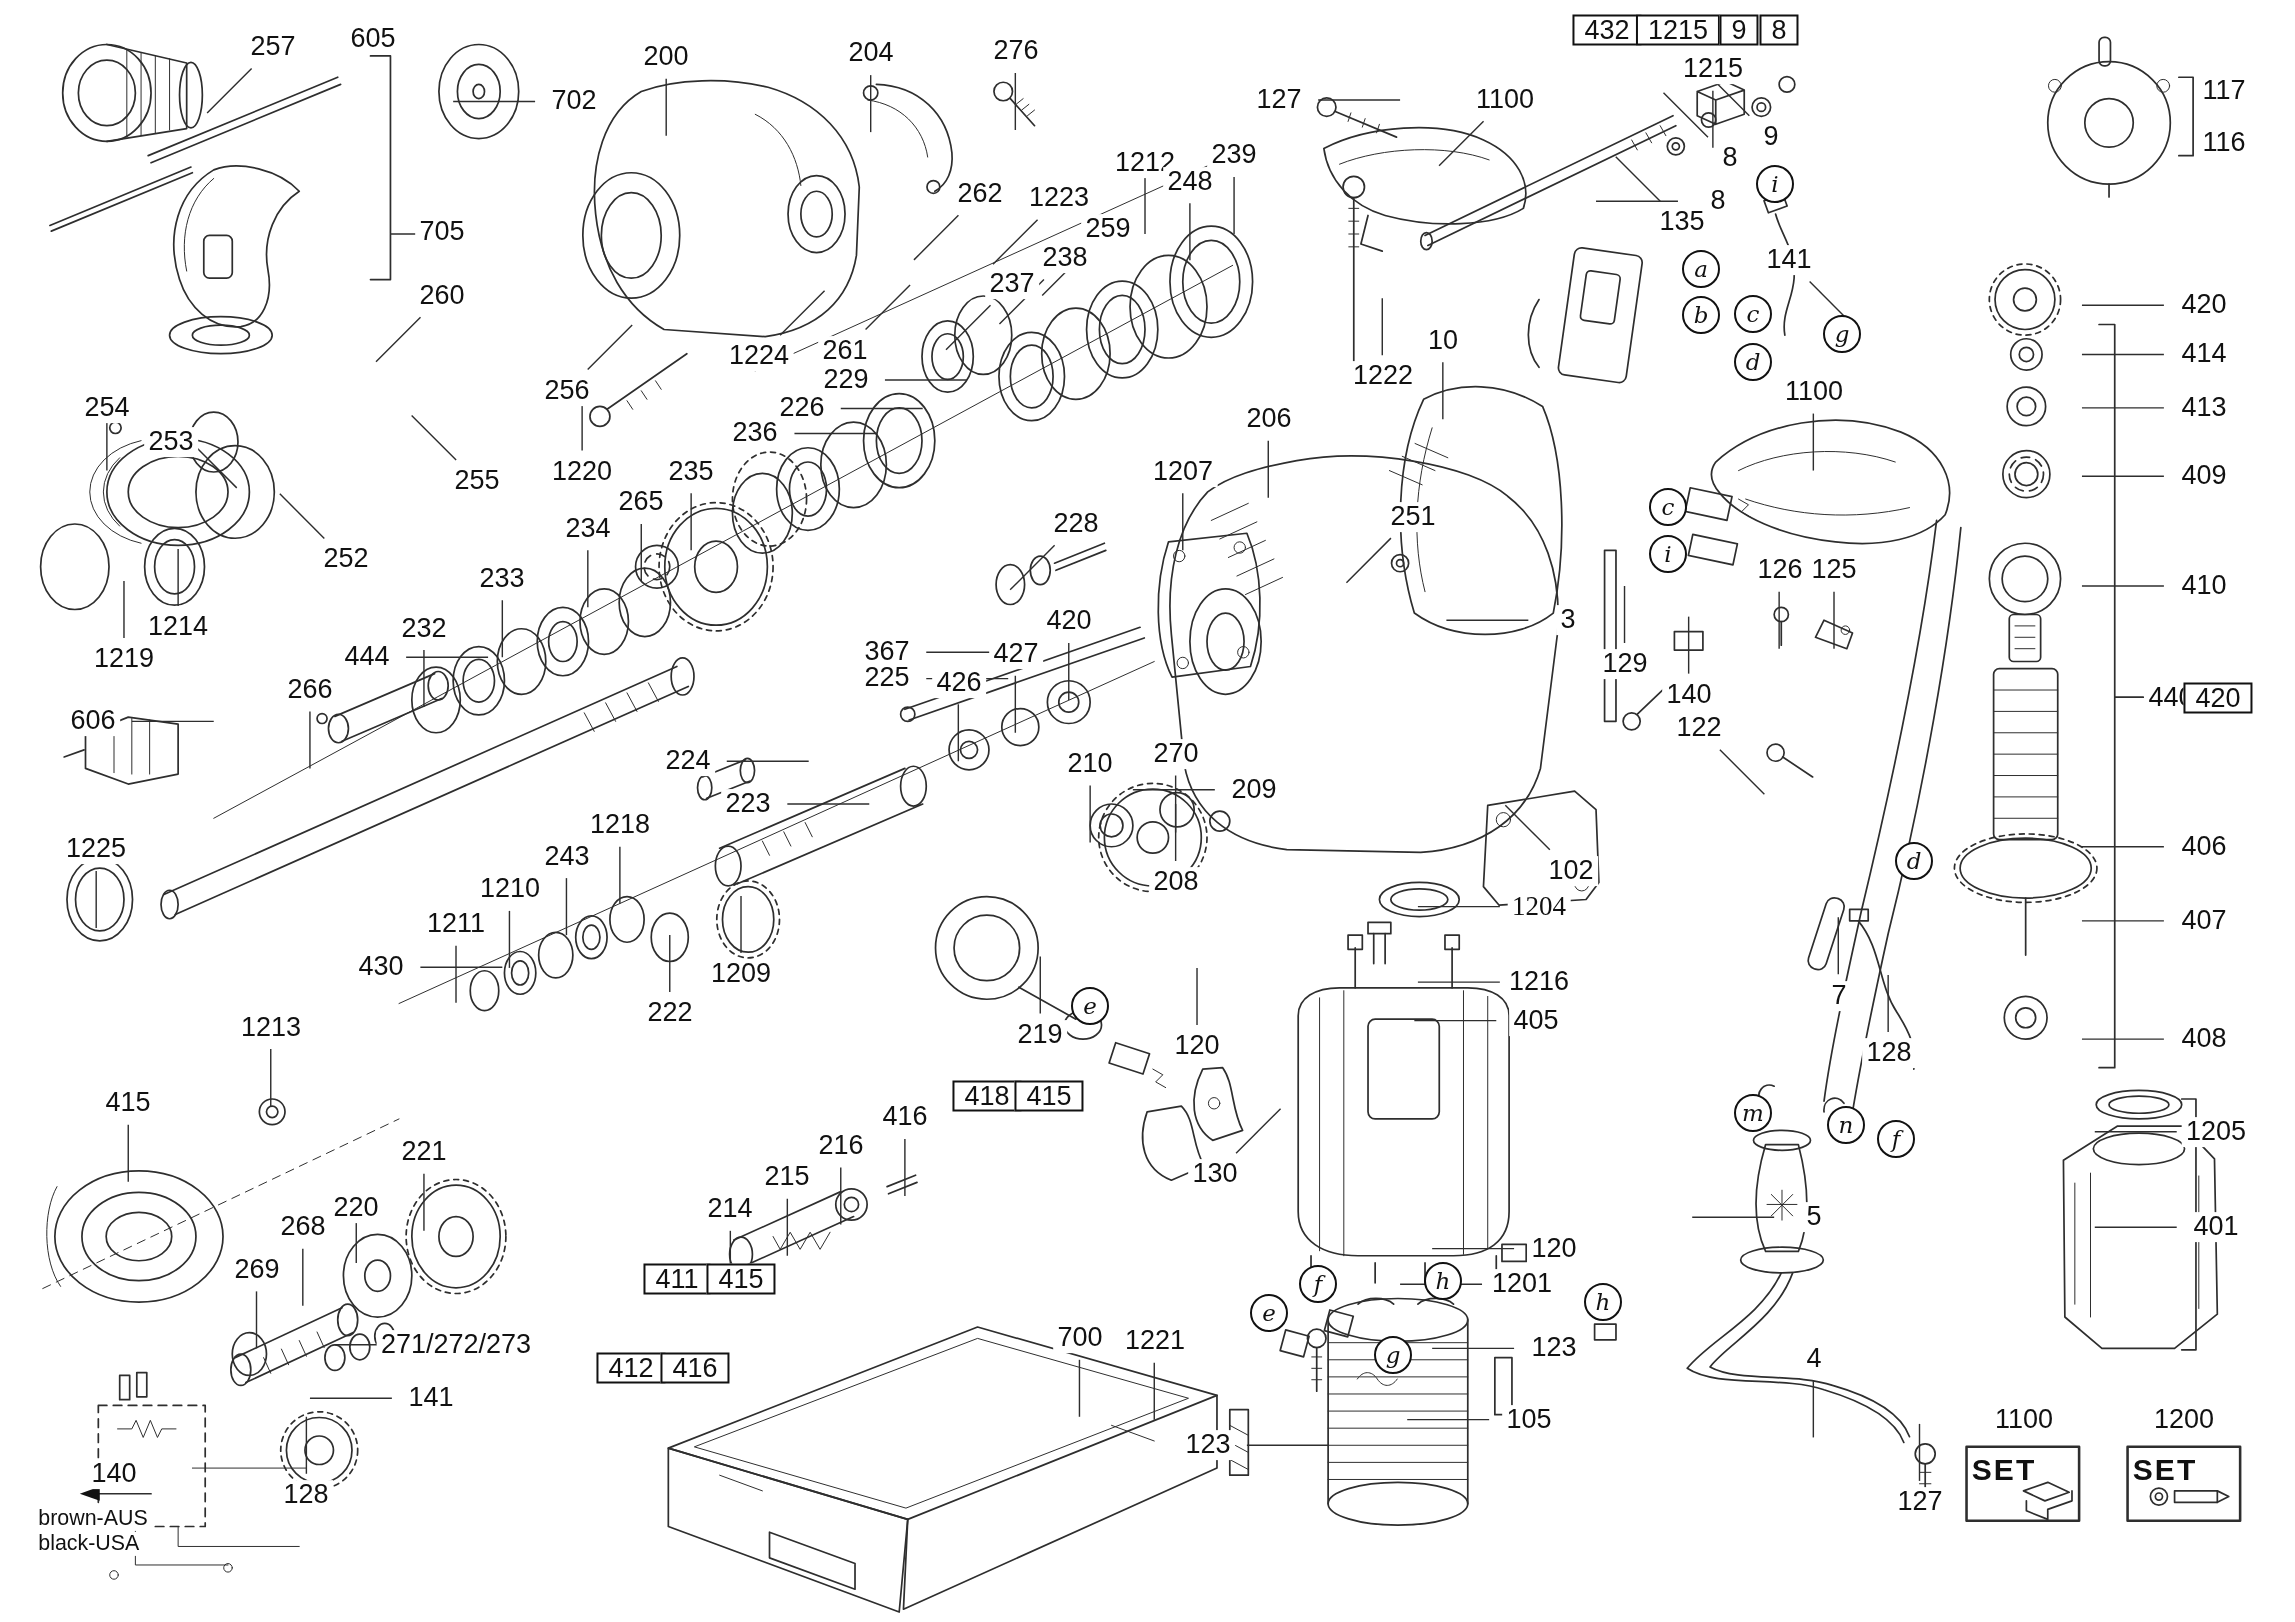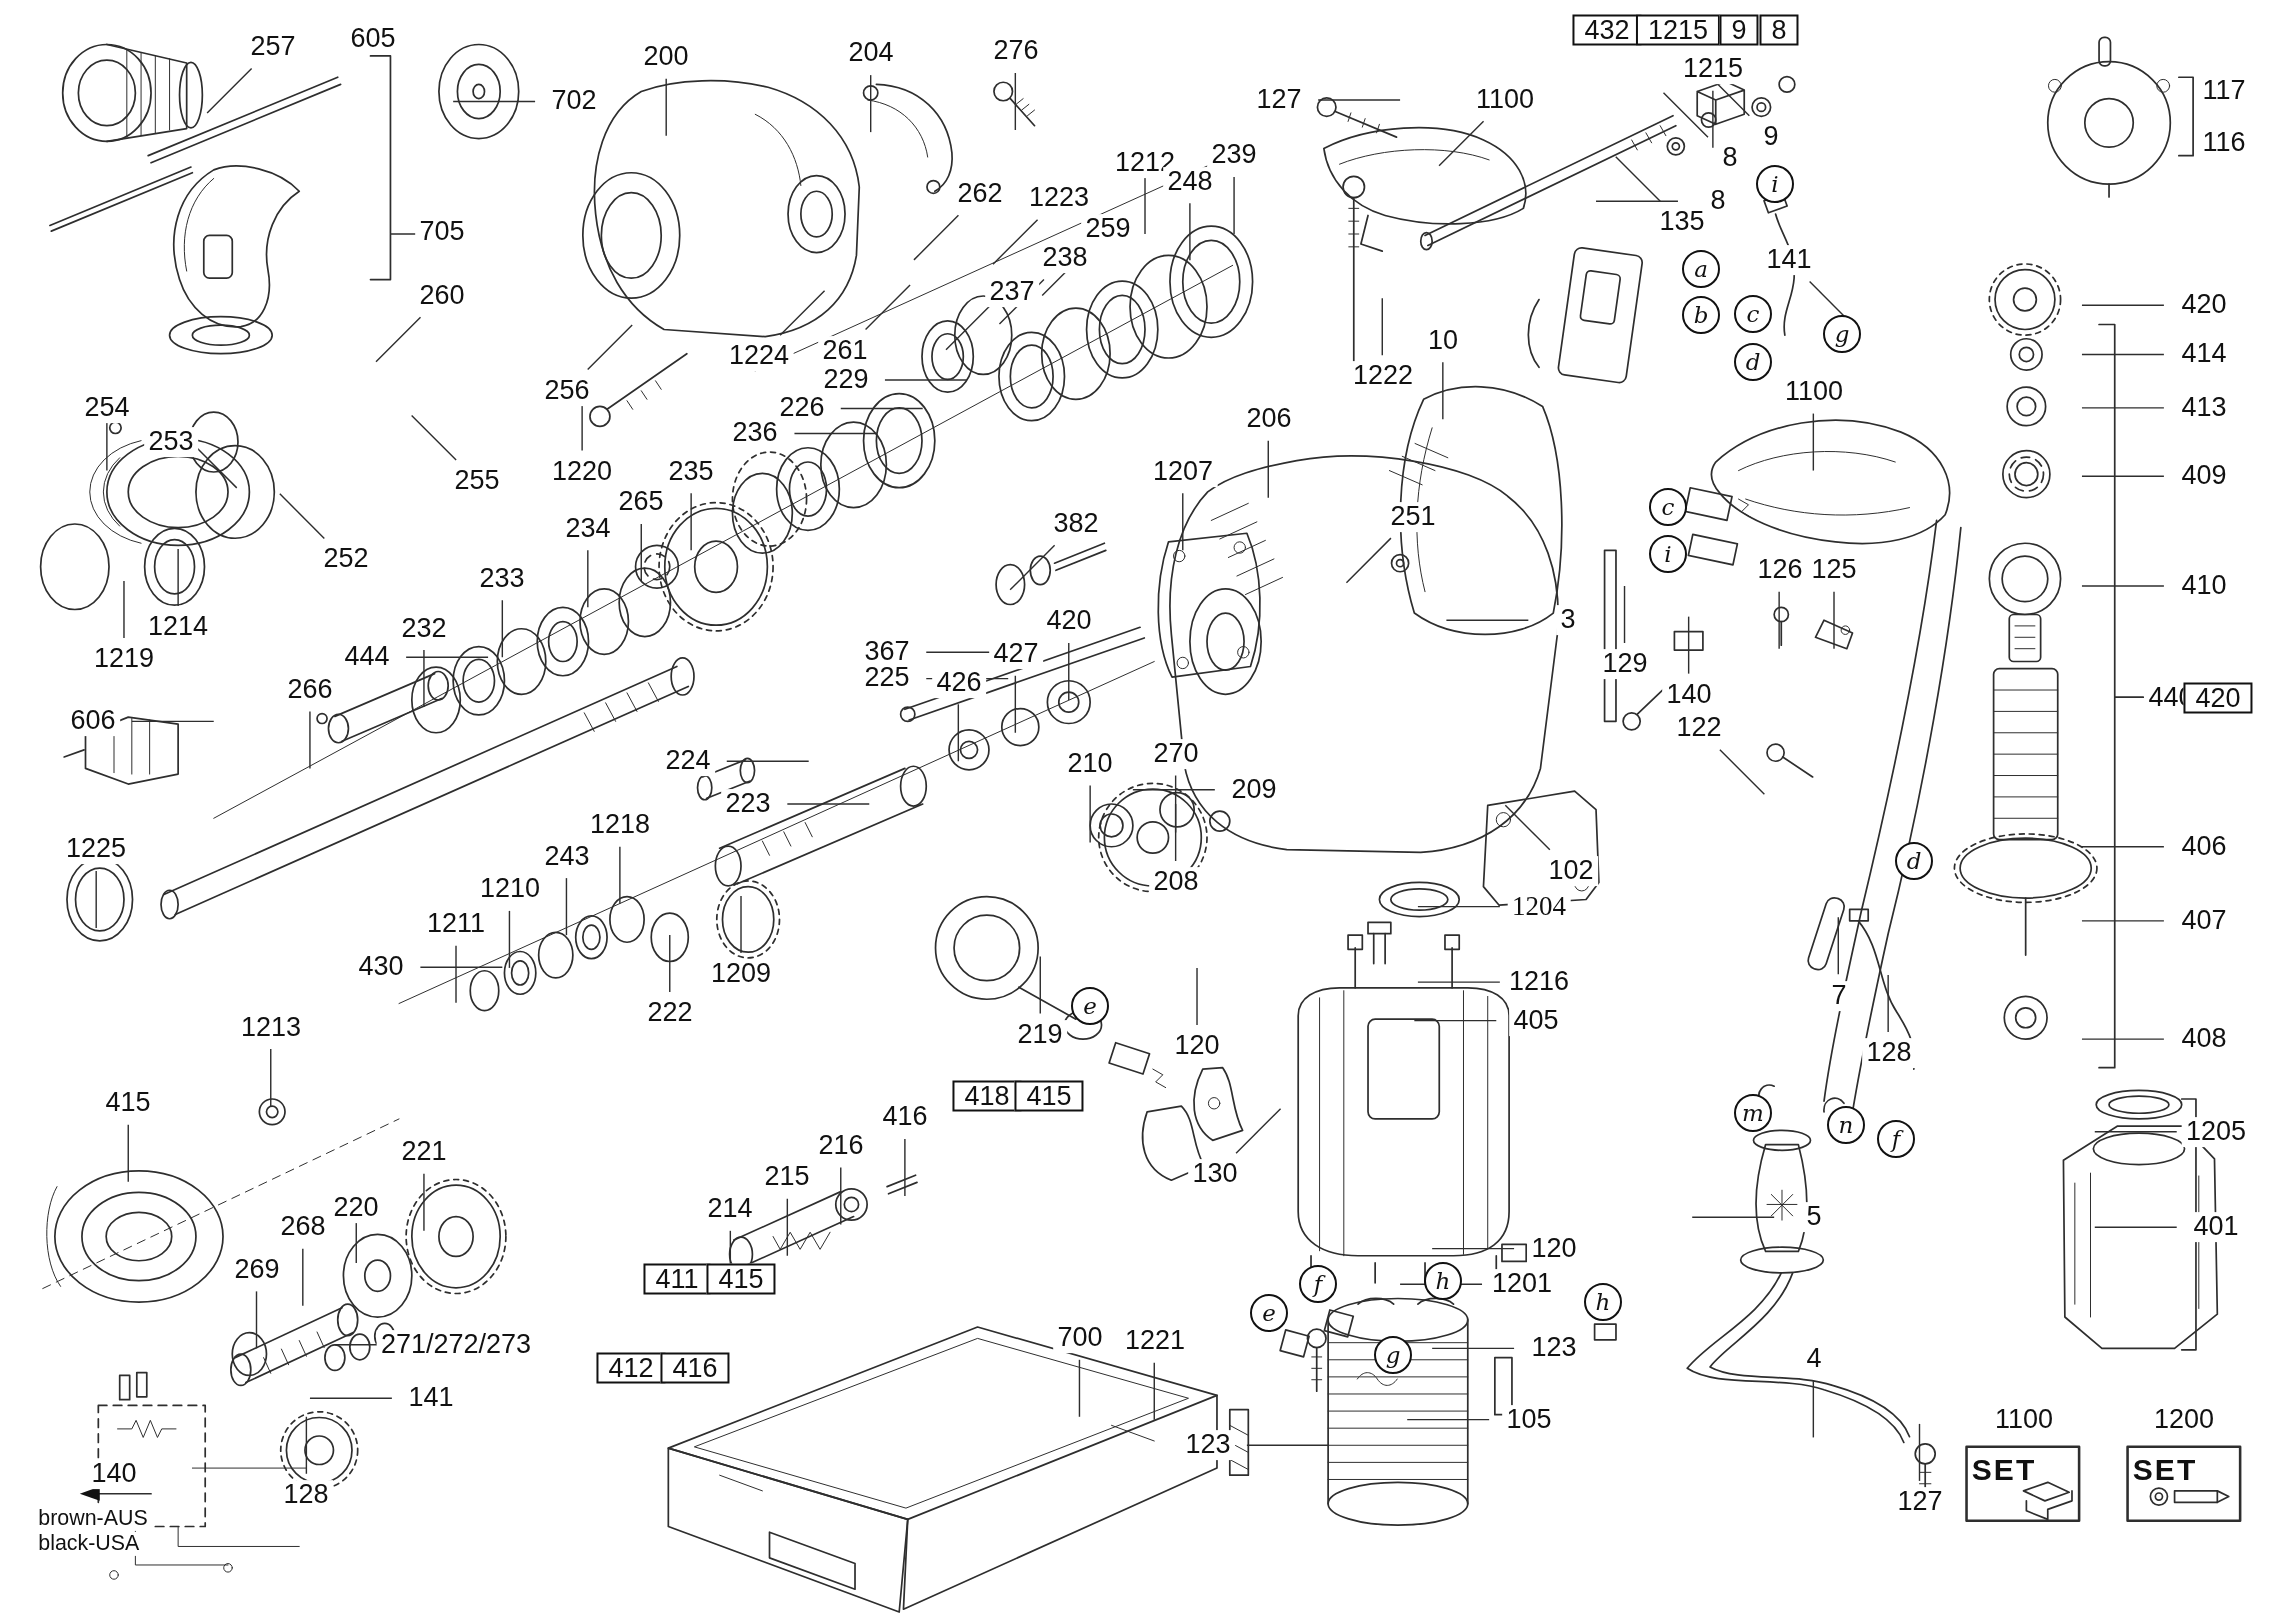--- a/index.html
+++ b/index.html
@@ -581,21 +581,21 @@
       <div class="lbl p" style="left: 2224px; top: 91px;">117</div>
       <div class="lbl p" style="left: 2224px; top: 143px;">116</div>
       <div class="lbl p" style="left: 442px; top: 232px;">705</div>
       <div class="lbl p" style="left: 1145px; top: 155px; margin-top: 8px;">1212</div>
       <div class="lbl p" style="left: 1190px; top: 182px;">248</div>
       <div class="lbl p" style="left: 1234px; top: 155px;">239</div>
       <div class="lbl p" style="left: 980px; top: 194px;">262</div>
       <div class="lbl p" style="left: 1059px; top: 198px;">1223</div>
       <div class="lbl p" style="left: 1108px; top: 229px;">259</div>
       <div class="lbl p" style="left: 1065px; top: 258px;">238</div>
-      <div class="lbl p" style="left: 1012px; top: 284px; margin-top: 8px;">237</div>
+      <div class="lbl p" style="left: 1012px; top: 284px;">237</div>
       <div class="lbl p" style="left: 442px; top: 296px;">260</div>
       <div class="lbl p" style="left: 567px; top: 391px;">256</div>
       <div class="lbl p" style="left: 759px; top: 356px;">1224</div>
       <div class="lbl p" style="left: 845px; top: 351px;">261</div>
       <div class="lbl p" style="left: 846px; top: 380px;">229</div>
       <div class="lbl p" style="left: 802px; top: 408px;">226</div>
       <div class="lbl p" style="left: 755px; top: 433px;">236</div>
       <div class="lbl p" style="left: 1682px; top: 222px;">135</div>
       <div class="lbl p" style="left: 1730px; top: 158px;">8</div>
       <div class="lbl p" style="left: 1771px; top: 137px;">9</div>
@@ -624,21 +624,21 @@
       <div class="lbl p" style="left: 691px; top: 472px;">235</div>
       <div class="lbl p" style="left: 641px; top: 502px;">265</div>
       <div class="lbl p" style="left: 346px; top: 559px;">252</div>
       <div class="lbl p" style="left: 588px; top: 529px;">234</div>
       <div class="lbl p" style="left: 502px; top: 579px;">233</div>
       <div class="lbl p" style="left: 178px; top: 627px;">1214</div>
       <div class="lbl p" style="left: 124px; top: 659px;">1219</div>
       <div class="lbl p" style="left: 367px; top: 657px;">444</div>
       <div class="lbl p" style="left: 424px; top: 629px;">232</div>
       <div class="lbl p" style="left: 310px; top: 690px;">266</div>
-      <div class="lbl p" style="left: 1076px; top: 524px;">382</div>
+      <div class="lbl p" style="left: 1076px; top: 524px;">228</div>
       <div class="lbl c" style="left: 1668px; top: 507px;">c</div>
       <div class="lbl c" style="left: 1668px; top: 554px;">i</div>
       <div class="lbl p" style="left: 1780px; top: 570px;">126</div>
       <div class="lbl p" style="left: 1834px; top: 570px;">125</div>
       <div class="lbl p" style="left: 1625px; top: 664px;">129</div>
       <div class="lbl p" style="left: 1689px; top: 695px;">140</div>
       <div class="lbl p" style="left: 1699px; top: 728px;">122</div>
       <div class="lbl p" style="left: 1568px; top: 620px;">3</div>
       <div class="lbl p" style="left: 2204px; top: 586px;">410</div>
       <div class="lbl p" style="left: 2171px; top: 698px;">440</div>

